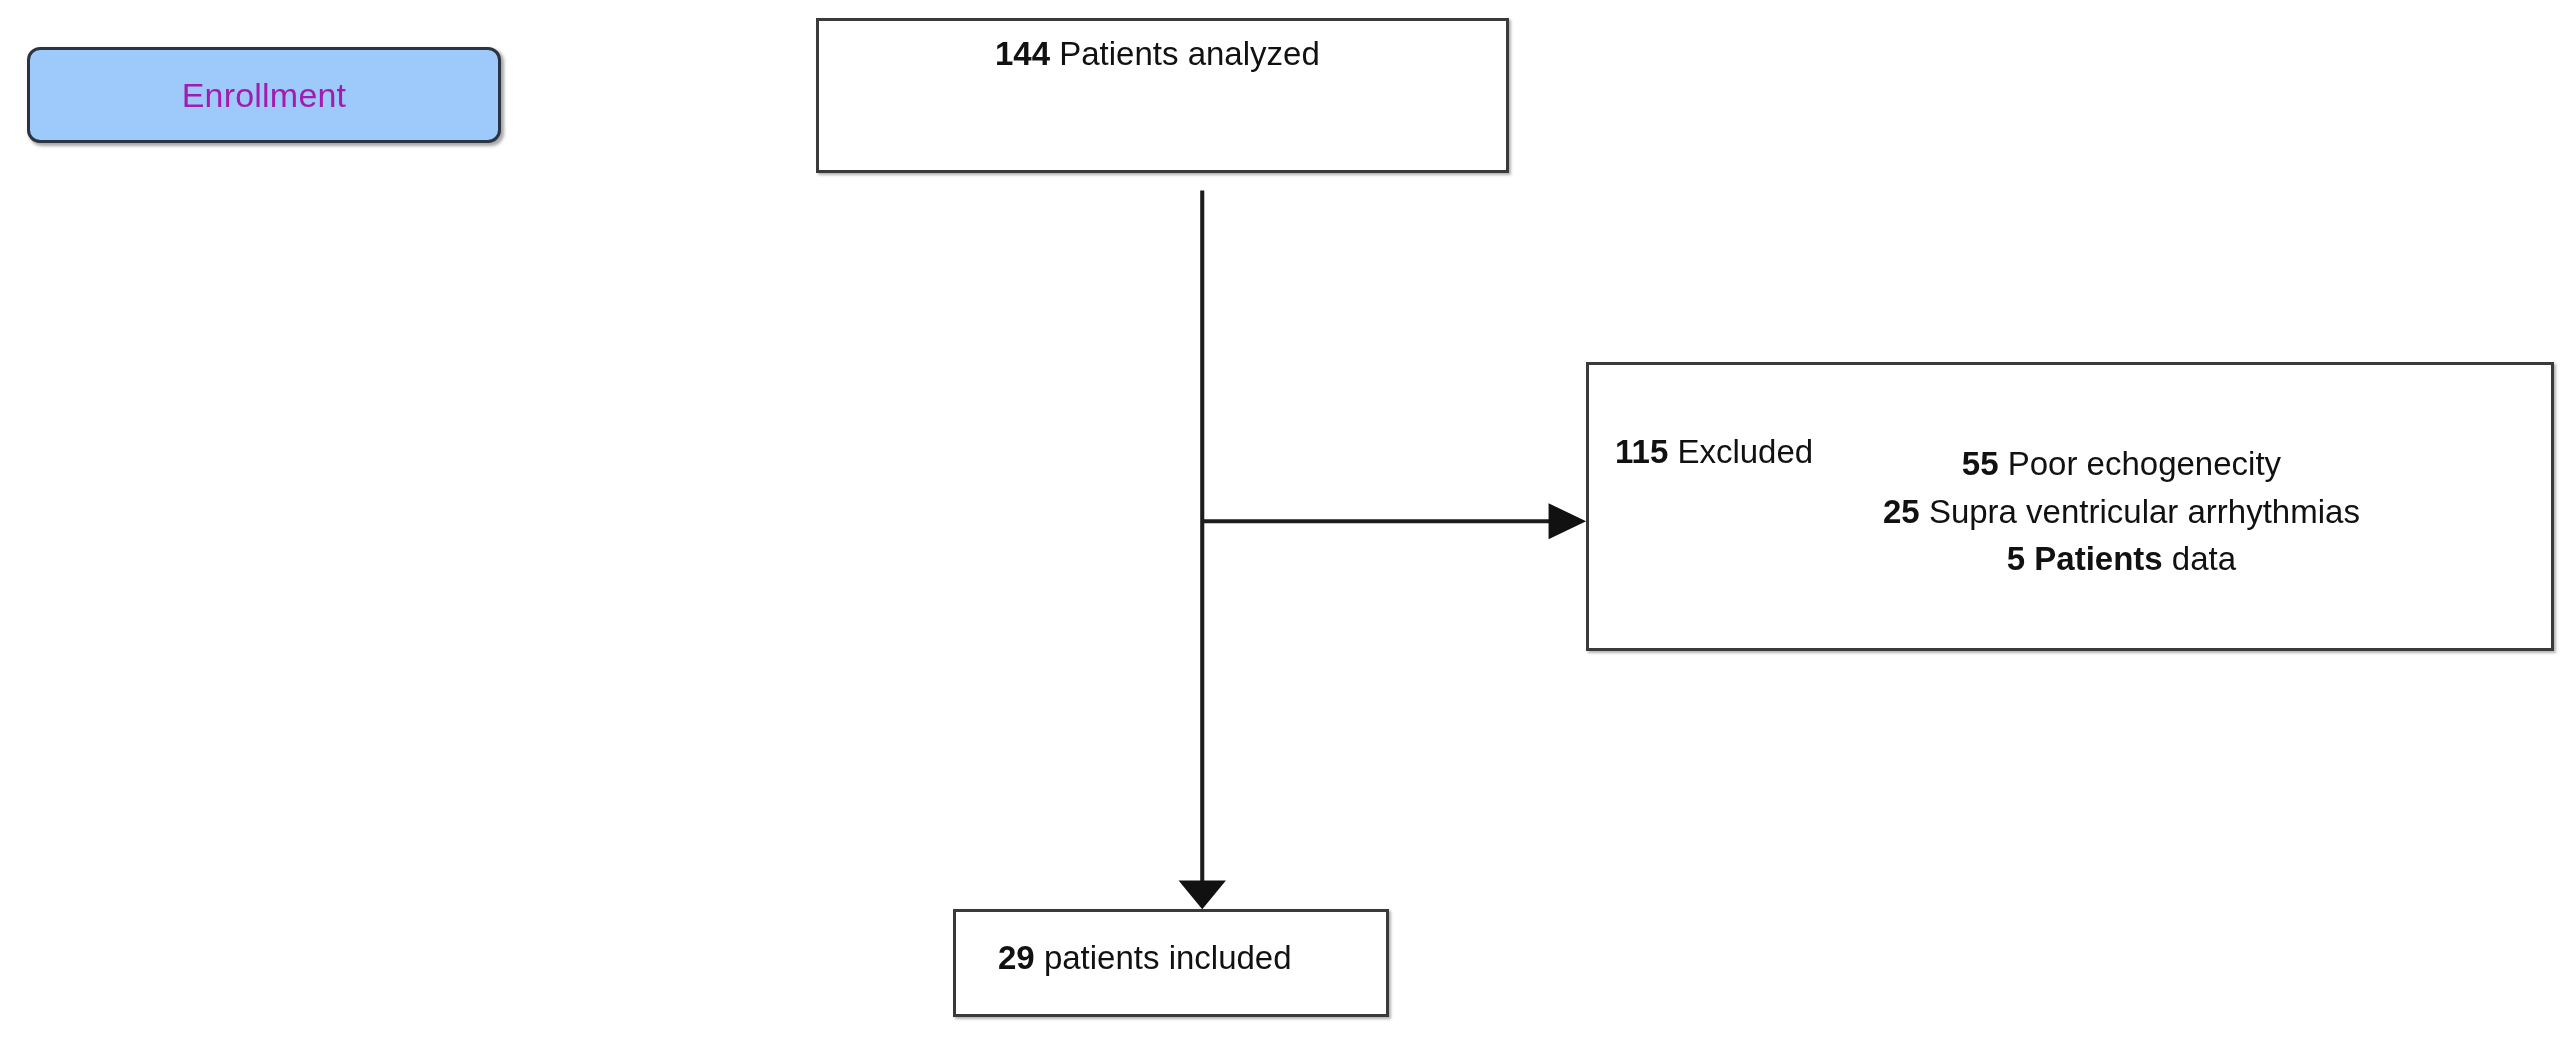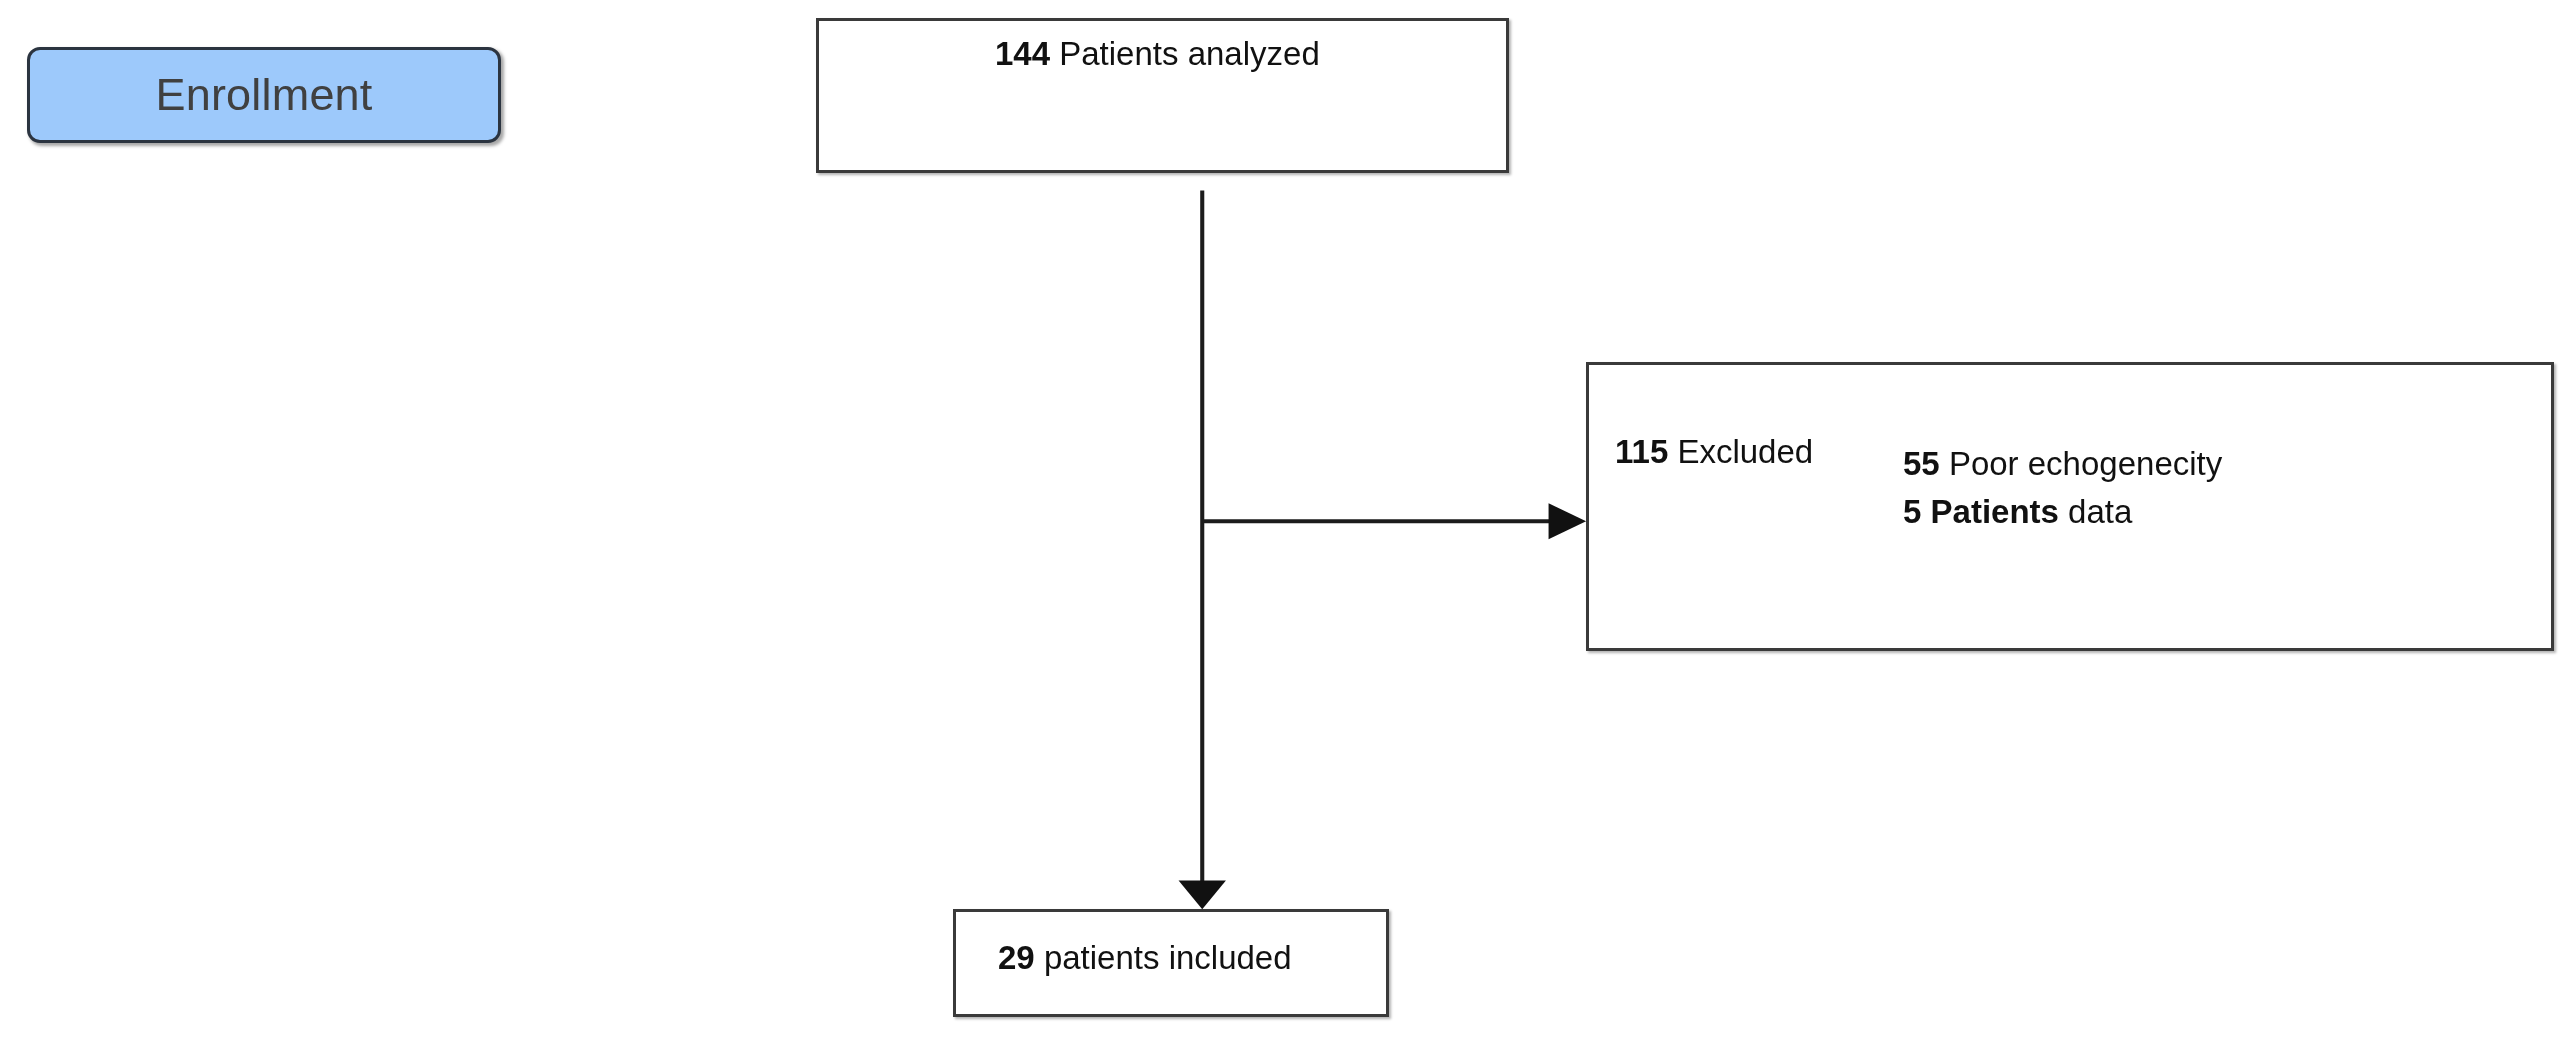--- a/index.html
+++ b/index.html
@@ -30,22 +30,22 @@
     box-sizing: border-box;
     background: #9DC9FB;
     border: 3.3px solid #2b3440;
     border-radius: 13px;
     display: flex;
     align-items: center;
     justify-content: center;
     box-shadow: 2.5px 2.5px 3.3px rgba(0,0,0,0.35);
   }
   .stage-pill-label {
-    font-size: 45px;
-    color: #404040;
+    font-size: 34px;
+    color: #a21caf;
     letter-spacing: 0.2px;
     white-space: nowrap;
   }
 
   
   .flow-box {
     position: absolute;
     box-sizing: border-box;
     background: #ffffff;
     border: 3.3px solid #3a3a3a;
@@ -86,22 +86,23 @@
     left: 42px;
     top: 29px;
   }
   .txt-excluded-head {
     left: 26px;
     top: 26px;
     margin-top: 44px;
   }
   .excluded-list {
     position: absolute;
-    left: 314px;
+    left: 294px;
     top: 82px;
+    text-align: center;
   }
   .excluded-item {
     font-size: 33px;
     color: #111111;
     white-space: nowrap;
     line-height: 1.0;
     margin-bottom: 14.7px;
   }
   .excluded-item:last-child { margin-bottom: 0; }
 
@@ -134,20 +135,23 @@
 
   <div class="flow-box box-excluded">
     <div class="box-text txt-excluded-head">
       <b>115</b><span> Excluded</span>
     </div>
     <div class="excluded-list">
       <div class="excluded-item">
         <b>55</b><span> Poor echogenecity</span><b></b><span></span>
       </div>
       <div class="excluded-item">
+        <b>25</b><span> Supra ventricular arrhythmias</span><b></b><span></span>
+      </div>
+      <div class="excluded-item">
         <b>5</b><span> </span><b>Patients</b><span> data</span>
       </div>
     </div>
   </div>
 
   <div class="flow-box box-included">
     <div class="box-text txt-included">
       <b>29</b><span> patients included</span>
     </div>
   </div>

